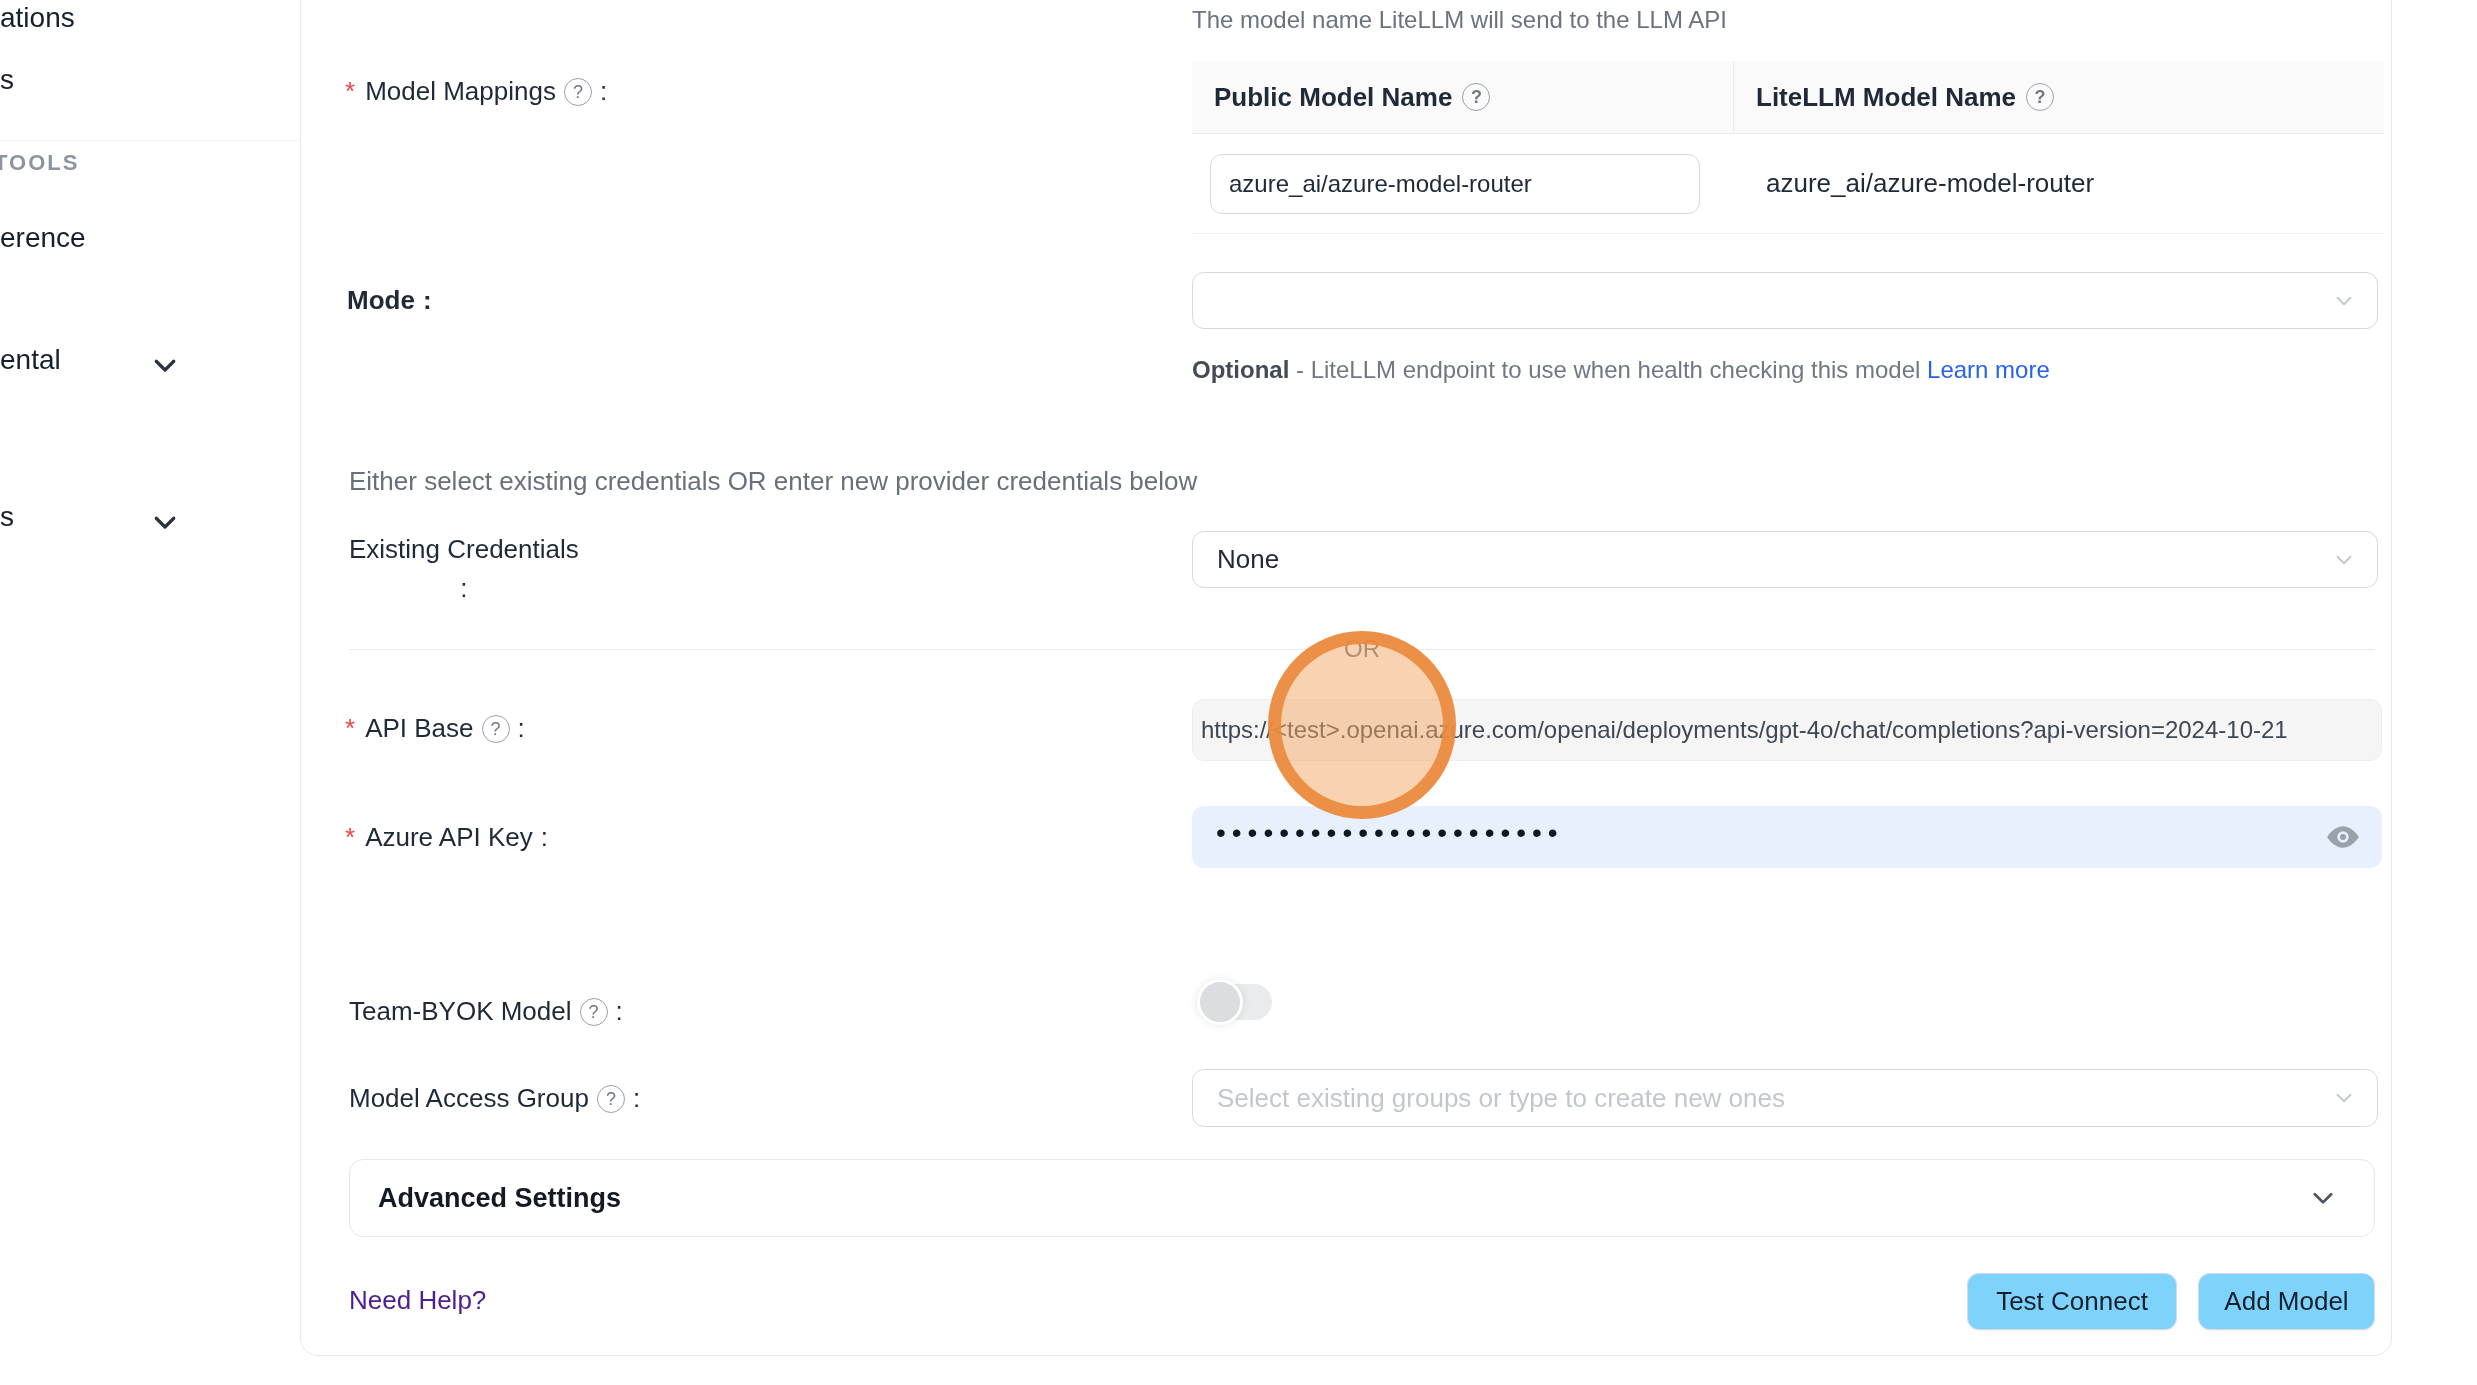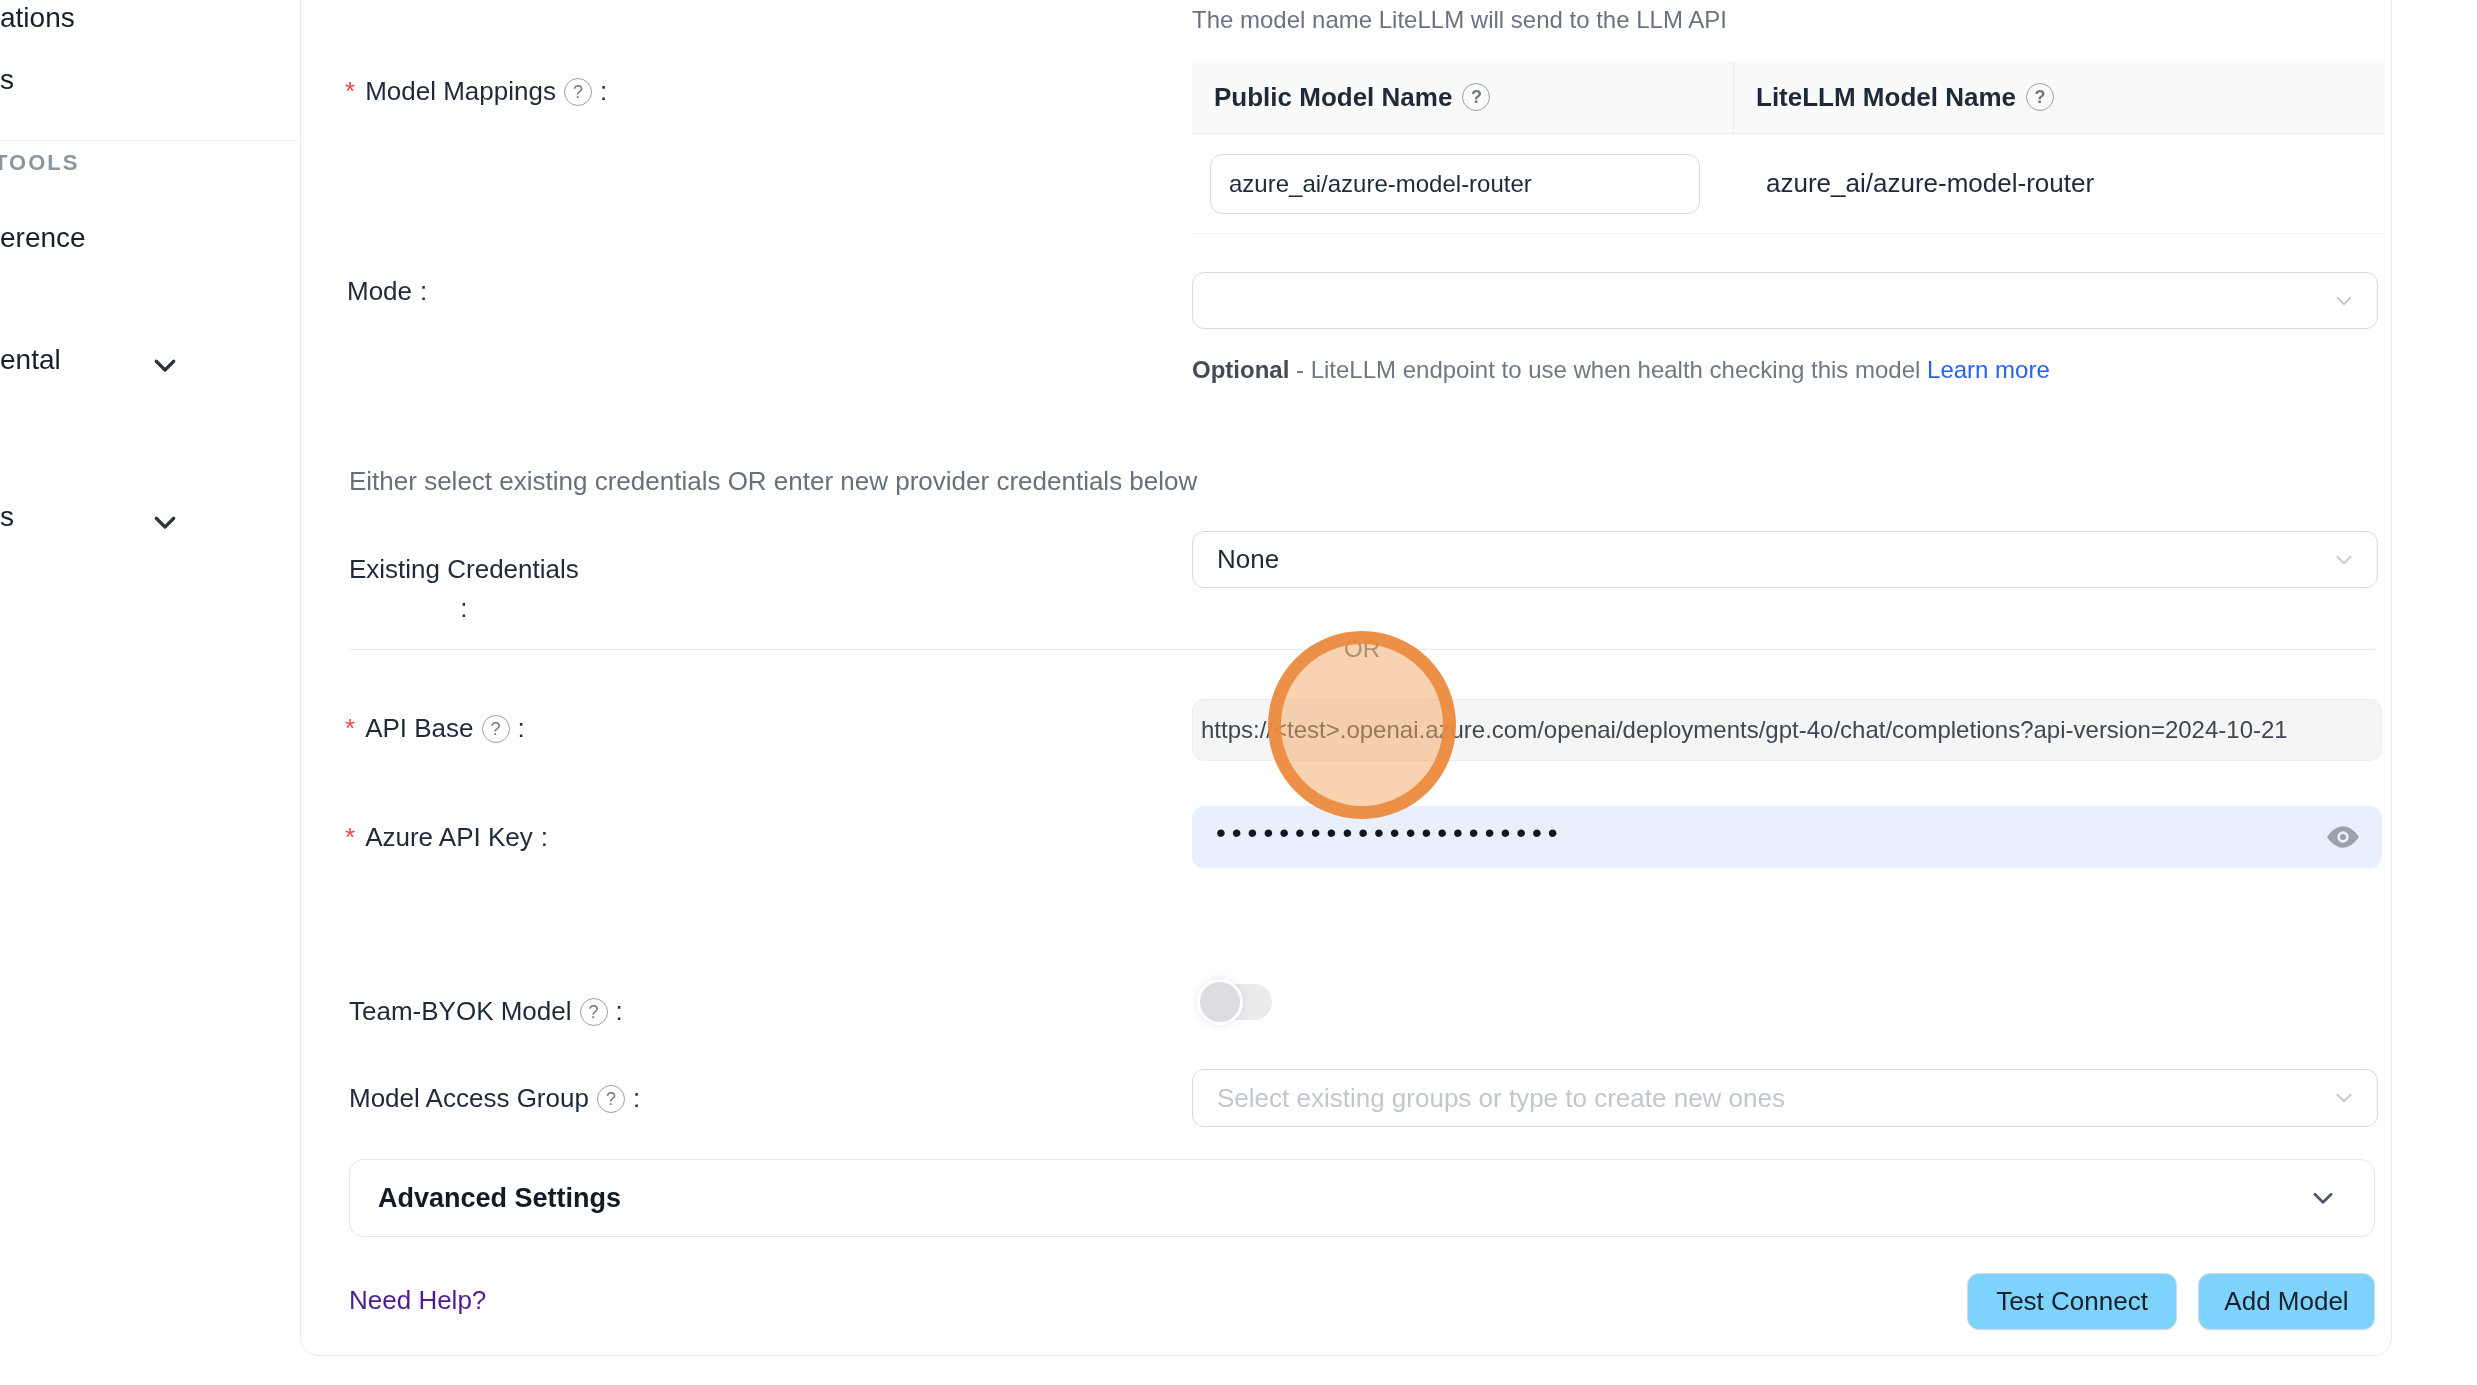--- a/index.html
+++ b/index.html
@@ -149,40 +149,40 @@
       </div>
     </div>
     <div class="mt-body">
       <div class="mt-b-cell c1">
         <input class="text-input" value="azure_ai/azure-model-router" style="">
       </div>
       <div class="mt-b-cell c2">azure_ai/azure-model-router</div>
     </div>
   </div>
 
-  <div class="abs label" style="left:347px;top:276px;">
+  <div class="abs label" style="left:347px;top:285px;font-weight:bold;">
     <span>Mode</span>
     <span class="colon">:</span>
   </div>
   <div class="select" style="left:1192px;top:272px;width:1186px;height:57px;">
     <span></span>
     <span class="sel-chevron">
       <svg viewBox="0 0 24 24" fill="none">
           <path d="M6 9l6 6 6-6" stroke="#c5cad1" stroke-width="1.8" stroke-linecap="round" stroke-linejoin="round"></path>
         </svg>
     </span>
   </div>
 
   <div class="abs opt-help">
     <span class="opt-bold">Optional</span><span> - LiteLLM endpoint to use when health checking this model </span><span class="opt-link">Learn more</span>
   </div>
 
   <div class="abs hint" style="left:349px;top:466px;font-size:26px;color:#68707c;">Either select existing credentials OR enter new provider credentials below</div>
 
-  <div class="abs label" style="left:349px;top:554px;flex-direction:column;">
+  <div class="abs label" style="left:349px;top:534px;flex-direction:column;">
     <span>Existing Credentials</span>
     <span class="colon">:</span>
   </div>
   <div class="select" style="left:1192px;top:531px;width:1186px;height:57px;">
     <span>None</span>
     <span class="sel-chevron">
       <svg viewBox="0 0 24 24" fill="none">
           <path d="M6 9l6 6 6-6" stroke="#c5cad1" stroke-width="1.8" stroke-linecap="round" stroke-linejoin="round"></path>
         </svg>
     </span>

